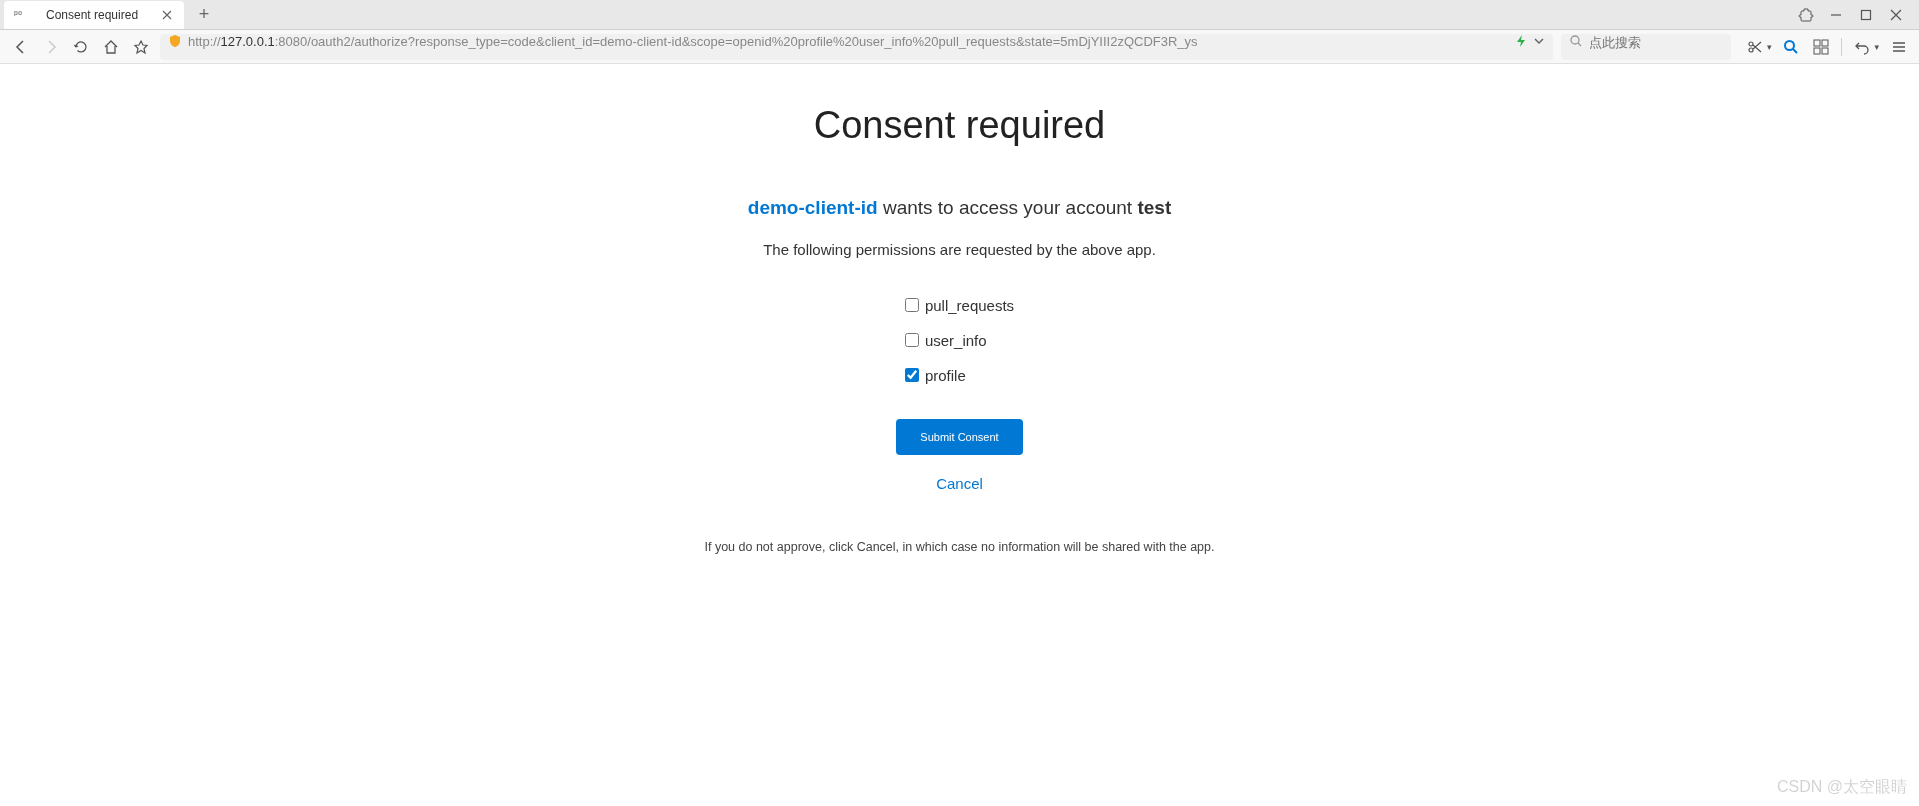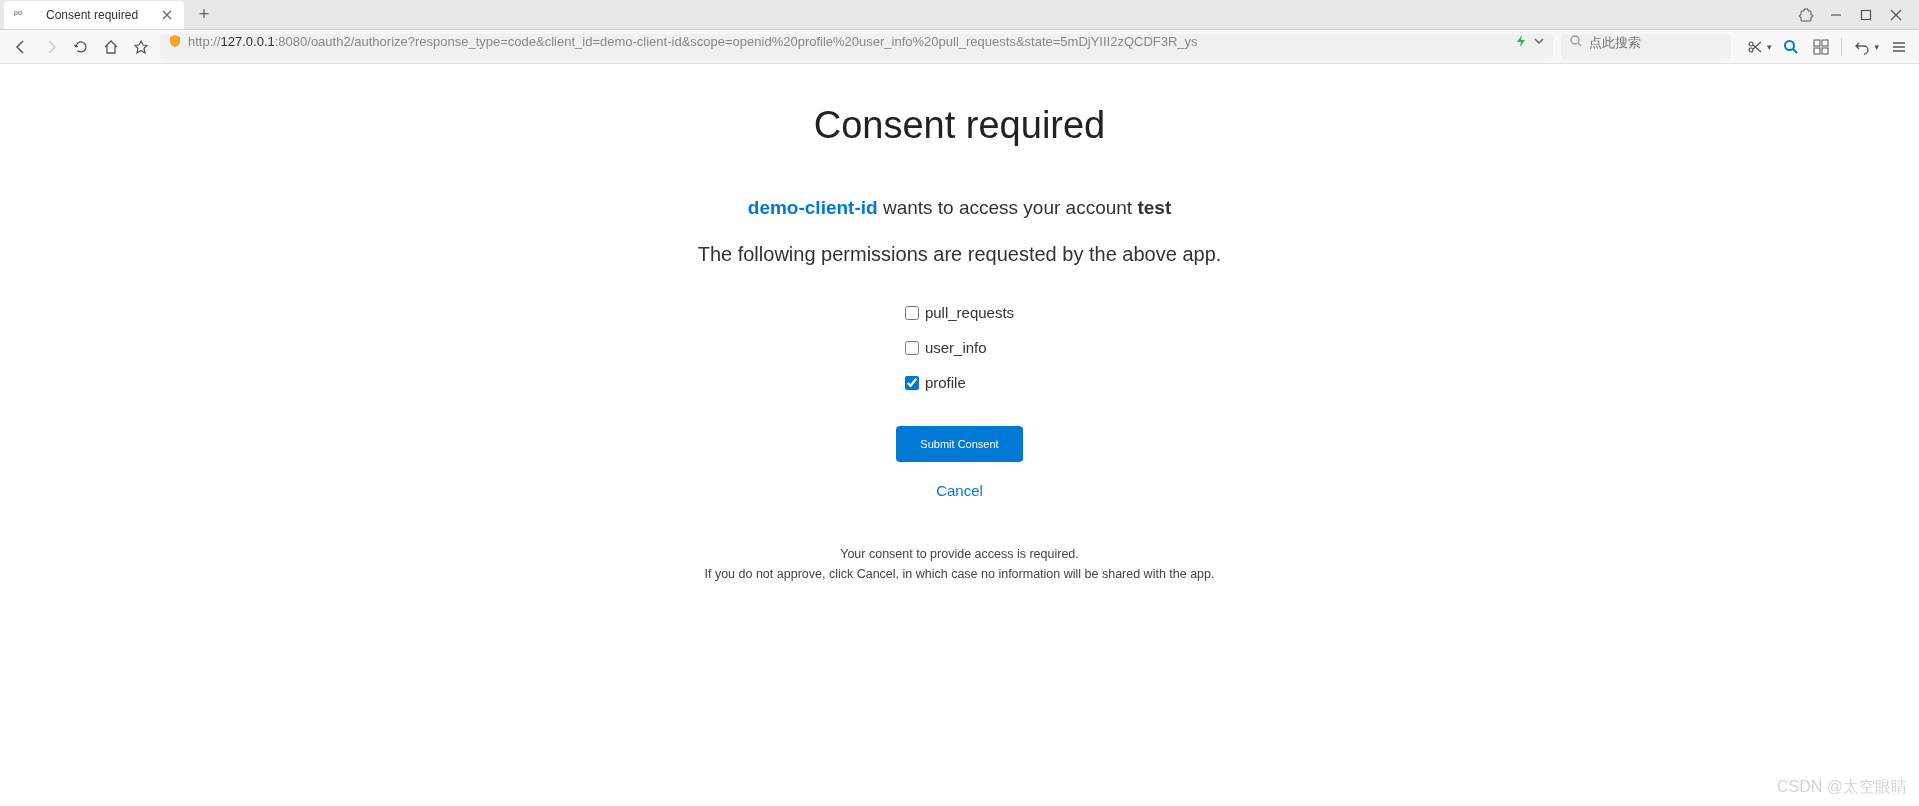--- a/index.html
+++ b/index.html
@@ -195,21 +195,21 @@
     }
     .client-id {
       color: #0078d4;
       font-weight: 600;
     }
     .account-name {
       font-weight: 600;
     }
     .explain {
       text-align: center;
-      font-size: 20px;
+      font-size: 15px;
       color: #333;
       line-height: 1.5;
       margin-bottom: 35px;
     }
     .scope-list {
       display: flex;
       flex-direction: column;
       gap: 18px;
       margin-bottom: 35px;
     }
@@ -413,18 +413,17 @@
       <input type="checkbox" checked="" style="">
       <span>profile</span>
     </label>
   </div>
 
   <button class="submit-btn">Submit Consent</button>
 
   <a class="cancel-link">Cancel</a>
 
   <div class="footer-text">
-    <div>Your consent to provide access is required.</div>
     <div>If you do not approve, click Cancel, in which case no information will be shared with the app.</div>
   </div>
 </div>
 
 <div class="watermark">CSDN @太空眼睛</div>
 
 </body></html>

